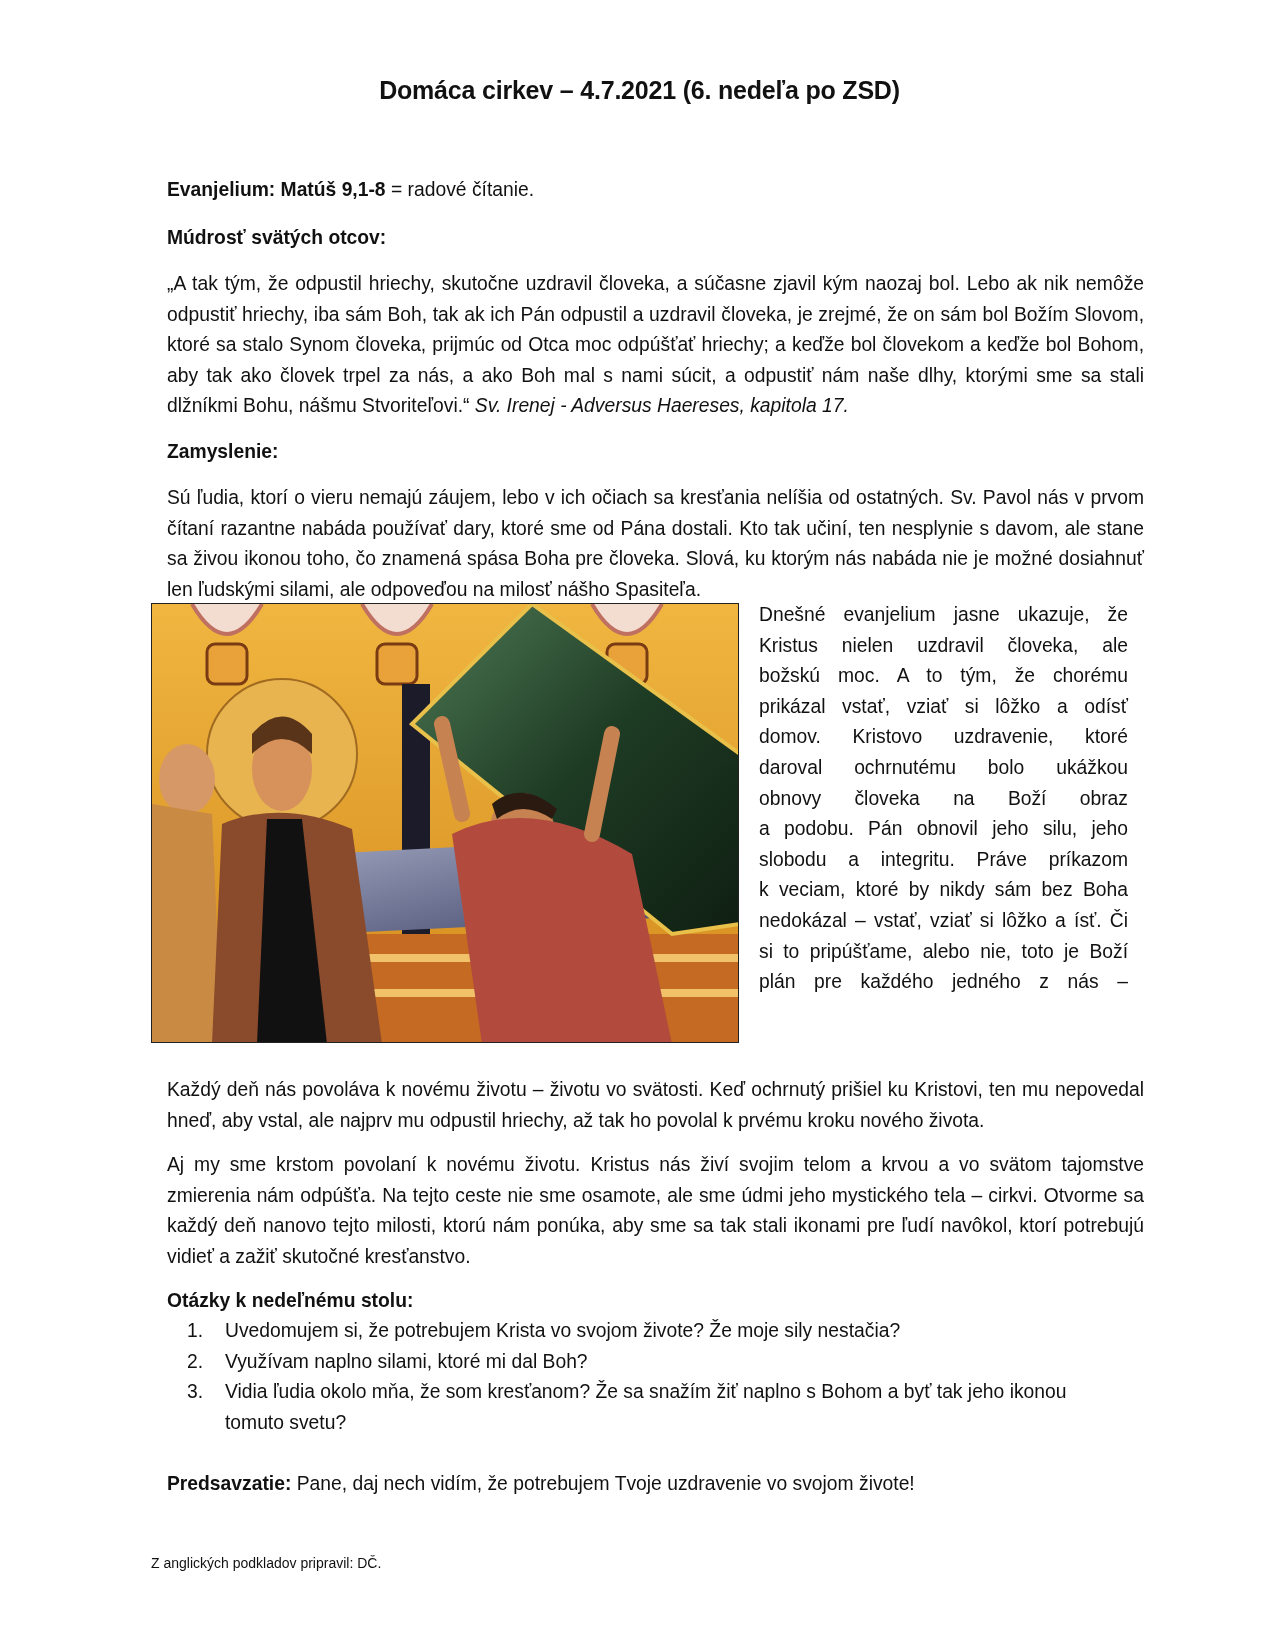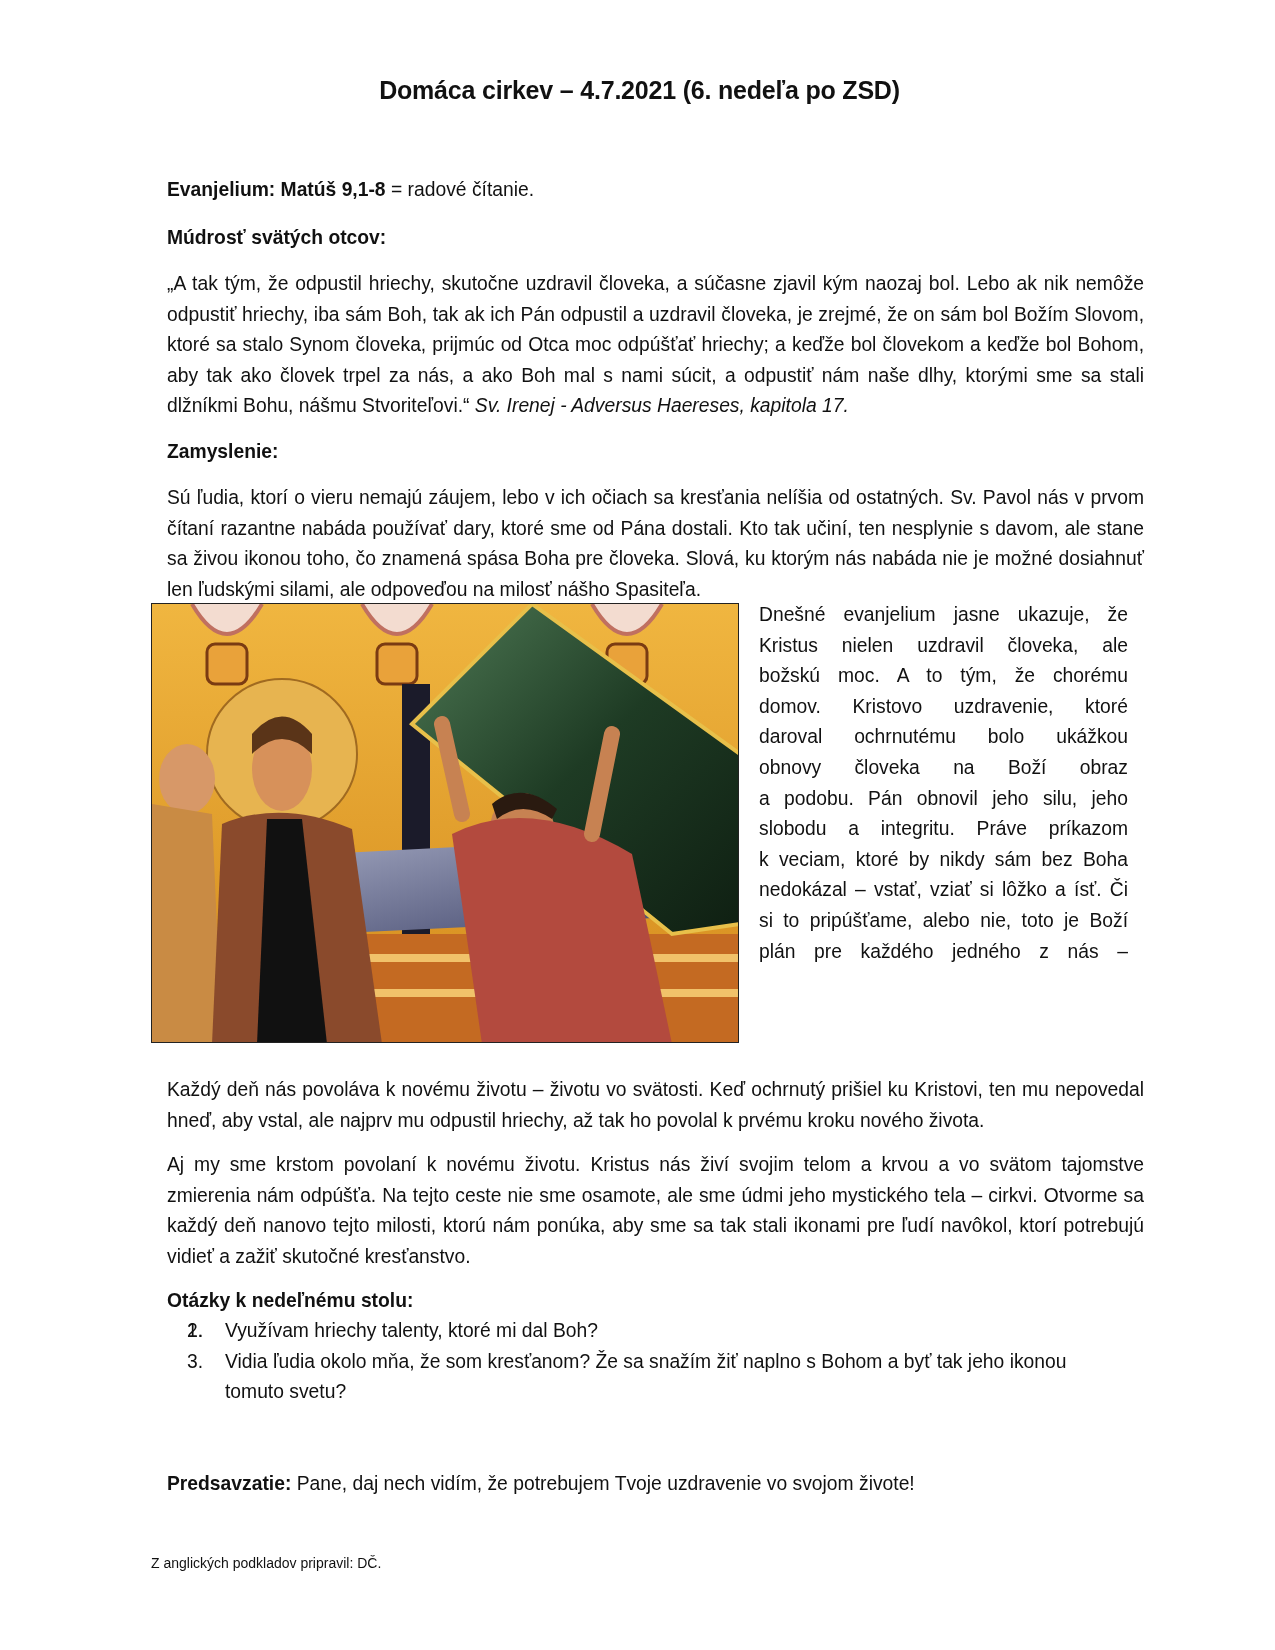--- a/index.html
+++ b/index.html
@@ -93,40 +93,41 @@
       <path d="M300 230 Q380 190 480 250 L520 440 L330 440 Z" fill="#b34a3e"></path>
       <path d="M310 210 L290 120" stroke="#c78252" stroke-width="16" stroke-linecap="round"></path>
       <path d="M440 230 L460 130" stroke="#c78252" stroke-width="16" stroke-linecap="round"></path>
     </svg>
   </div>
 
   <div class="wrap">
     <span>Dnešné evanjelium jasne ukazuje, že</span>
     <span>Kristus nielen uzdravil človeka, ale</span>
     <span>božskú moc. A to tým, že chorému</span>
+    <span>prikázal vstať, vziať si lôžko a odísť</span>
     <span>domov. Kristovo uzdravenie, ktoré</span>
     <span>daroval ochrnutému bolo ukážkou</span>
     <span>obnovy človeka na Boží obraz</span>
     <span>a podobu. Pán obnovil jeho silu, jeho</span>
     <span>slobodu a integritu. Práve príkazom</span>
     <span>k veciam, ktoré by nikdy sám bez Boha</span>
     <span>nedokázal – vstať, vziať si lôžko a ísť. Či</span>
     <span>si to pripúšťame, alebo nie, toto je Boží</span>
     <span>plán pre každého jedného z nás –</span>
   </div>
 
   <p class="p" style="top:1059px">Každý deň nás povoláva k novému životu – životu vo svätosti. Keď ochrnutý prišiel ku Kristovi, ten mu nepovedal hneď, aby vstal, ale najprv mu odpustil hriechy, až tak ho povolal k prvému kroku nového života.</p>
 
   <p class="p" style="top:1134px">Aj my sme krstom povolaní k novému životu. Kristus nás živí svojim telom a krvou a vo svätom tajomstve zmierenia nám odpúšťa. Na tejto ceste nie sme osamote, ale sme údmi jeho mystického tela – cirkvi. Otvorme sa každý deň nanovo tejto milosti, ktorú nám ponúka, aby sme sa tak stali ikonami pre ľudí navôkol, ktorí potrebujú vidieť a zažiť skutočné kresťanstvo.</p>
 
   <p class="p b" style="top:1270px">Otázky k nedeľnému stolu:</p>
 
   <ol class="ol" style="top:1316px">
-    <li><span class="num">1.</span></li>
-    <li><span class="num">2.</span><span>Využívam hriechy talenty, ktoré mi dal Boh?</span></li>
+    <li><span class="num">1.</span><span>Uvedomujem si, že potrebujem Krista vo svojom živote? Že moje sily nestačia?</span></li>
+    <li><span class="num">2.</span><span>Využívam naplno silami, ktoré mi dal Boh?</span></li>
     <li><span class="num">3.</span><span>Vidia ľudia okolo mňa, že som kresťanom? Že sa snažím žiť naplno s Bohom a byť tak jeho ikonou tomuto svetu?</span></li>
   </ol>
 
   <p class="p" style="top:1453px">
     <span class="b">Predsavzatie:</span><span> Pane, daj nech vidím, že potrebujem Tvoje uzdravenie vo svojom živote!</span>
   </p>
 
   <div class="footer">Z anglických podkladov pripravil: DČ.</div>
 </div>
 

